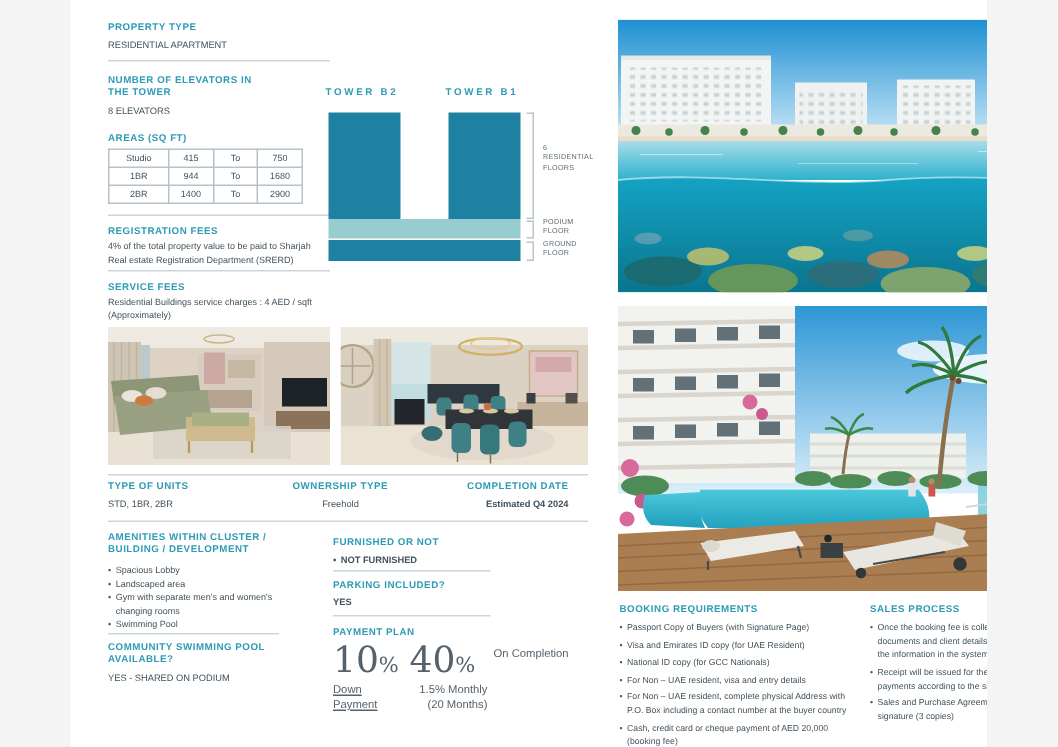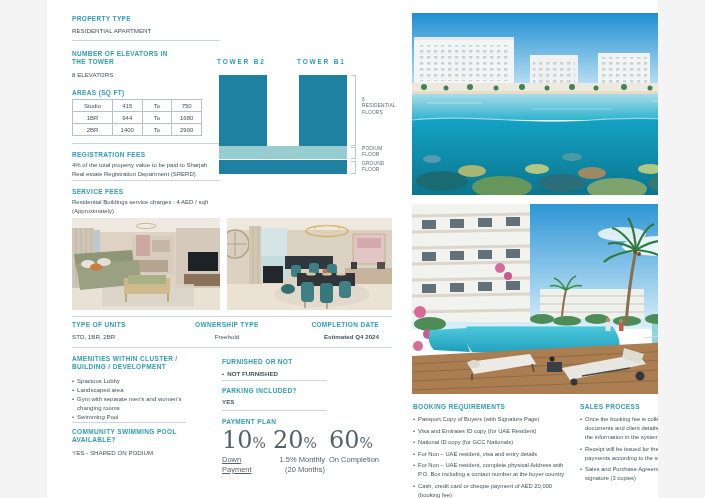--- a/index.html
+++ b/index.html
@@ -213,25 +213,24 @@
   <div class="abs sec-h" style="left:175px;top:387px;width:110px;">PARKING INCLUDED?</div>
   <div class="abs val-t" style="left:175px;top:398px;font-weight:600;">YES</div>
   <div class="hr" style="left:175px;top:410px;width:105px;"></div>
 
   <div class="abs sec-h" style="left:175px;top:418px;width:110px;">PAYMENT PLAN</div>
   <div class="abs" style="left:175px;top:428px;width:50px;">
     <div class="pp-num"><span>10</span><span class="pct">%</span></div>
     <div class="pp-cap" style="width:32px;text-decoration:underline;">Down Payment</div>
   </div>
   <div class="abs" style="left:226px;top:428px;width:55px;">
-    <div class="pp-num"><span>20</span><span class="pct">%</span></div>
+    <div class="pp-num"><span>40</span><span class="pct">%</span></div>
     <div class="pp-cap" style="width:52px;text-align:right;">1.5% Monthly (20 Months)</div>
   </div>
   <div class="abs" style="left:282px;top:428px;width:66px;">
-    <div class="pp-num"><span>60</span><span class="pct">%</span></div>
     <div class="pp-cap" style="width:66px;">On Completion</div>
   </div>
 
   <div class="photo" style="left:365px;top:13px;width:337px;height:182px;">
     <svg viewBox="0 0 337 182" preserveAspectRatio="none">
       <defs>
         <linearGradient id="sky1" x1="0" y1="0" x2="0" y2="1">
           <stop offset="0" stop-color="#1E8FD2"></stop>
             <stop offset="1" stop-color="#CFEAF8"></stop>
         </linearGradient>

